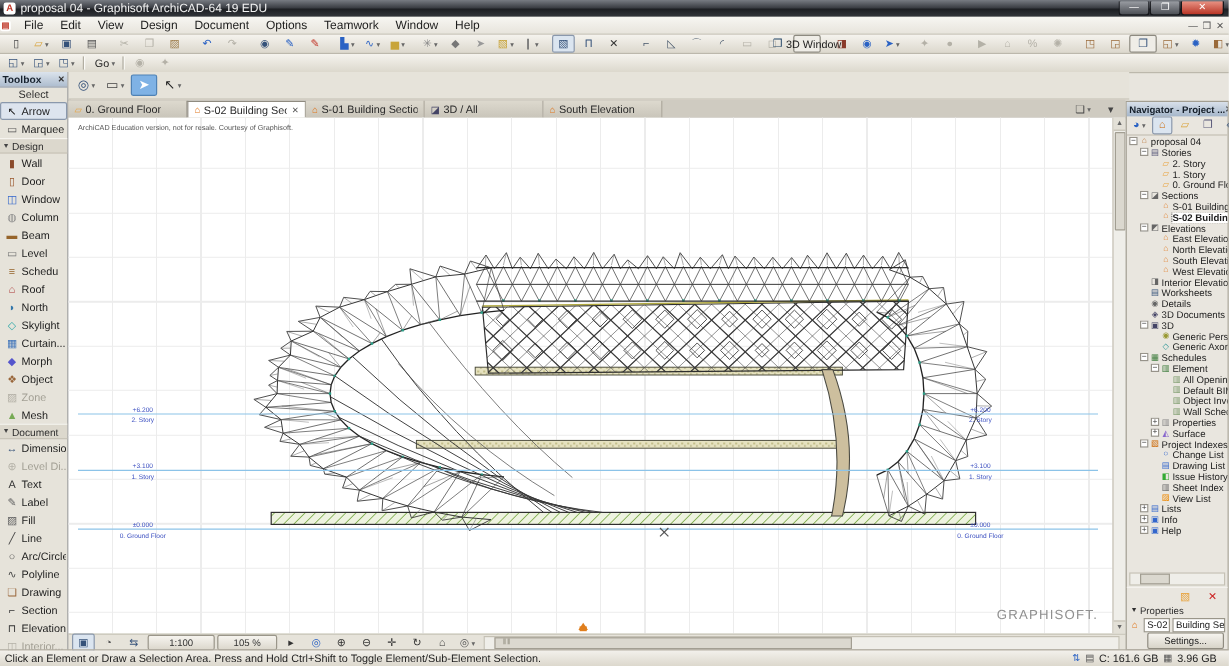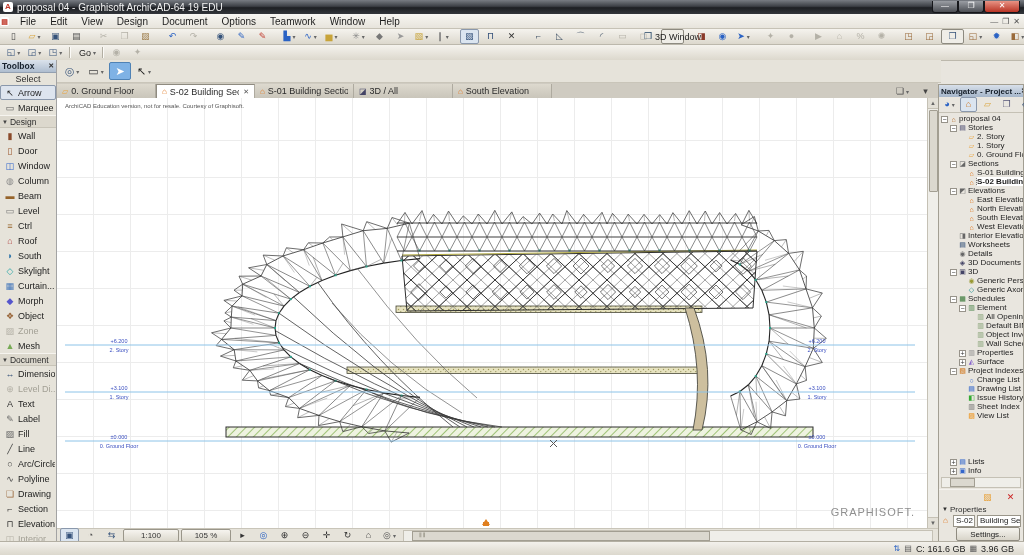--- a/index.html
+++ b/index.html
@@ -96,21 +96,21 @@
 
   
   #nav{position:absolute;left:938px;top:84px;width:86px;bottom:13px;background:#e9e6df;
     border:1px solid #a29e92;display:flex;flex-direction:column;box-sizing:border-box}
   #nav-title{height:12px;flex:none;background:linear-gradient(#d8e0ea,#a5b6ca);display:flex;align-items:center;
     font-size:8px;font-weight:bold;color:#141e29;padding:0 2px;white-space:nowrap;overflow:hidden}
   #nav-title .x{margin-left:auto;font-size:7px;color:#222;flex:none}
   #nav-tools{height:15px;flex:none;display:flex;align-items:center;border-bottom:1px solid #c5c1b5;padding:0 1px}
   #nav-tools .tbtn{height:13px;min-width:13px}
   #tree{flex:1;overflow:hidden;padding-top:1px}
-  .tnode{height:9px;display:flex;align-items:flex-end;white-space:nowrap;overflow:hidden;color:#1d1d1d}
+  .tnode{height:9px;display:flex;align-items:flex-start;white-space:nowrap;overflow:hidden;color:#1d1d1d}
   .texp{flex:none;width:7px;height:7px;box-sizing:border-box;border:1px solid #97938a;background:#fff;
     font-size:7px;line-height:5px;text-align:center;margin-right:1px;color:#333}
   .tic{flex:none;width:9px;font-size:7px;text-align:center;margin-right:1px}
   .tl{font-size:8px;white-space:nowrap}
   .tnode.sel .tl{font-weight:bold;background:#fff;outline:1px dotted #777}
   #nav-hscroll{height:9px;flex:none;margin:1px 2px;background:#efeee9;border:1px solid #c5c1b5;position:relative}
   #nav-hthumb{position:absolute;left:8px;top:0;height:7px;width:30%;background:#dbd8cf;border:1px solid #a29e92}
   #nav-btnrow{height:14px;flex:none;display:flex;align-items:center;justify-content:flex-end;padding:0 2px;gap:2px;
     border-top:1px solid #f4f2ee}
   #nav-btnrow .tbtn{height:12px}
@@ -390,29 +390,29 @@
       <div class="tbx-item">
         <span class="tbx-ic" style="color: rgb(150, 100, 42);">▬</span>
         <span class="tbx-l">Beam</span>
       </div>
       <div class="tbx-item">
         <span class="tbx-ic" style="color: rgb(119, 119, 119);">▭</span>
         <span class="tbx-l">Level</span>
       </div>
       <div class="tbx-item">
         <span class="tbx-ic" style="color: rgb(150, 100, 42);">≡</span>
-        <span class="tbx-l">Ctrl</span>
+        <span class="tbx-l">Schedu</span>
       </div>
       <div class="tbx-item">
         <span class="tbx-ic" style="color: rgb(170, 51, 51);">⌂</span>
         <span class="tbx-l">Roof</span>
       </div>
       <div class="tbx-item">
         <span class="tbx-ic" style="color: rgb(51, 119, 170);">◗</span>
-        <span class="tbx-l">South</span>
+        <span class="tbx-l">North</span>
       </div>
       <div class="tbx-item">
         <span class="tbx-ic" style="color: rgb(51, 170, 170);">◇</span>
         <span class="tbx-l">Skylight</span>
       </div>
       <div class="tbx-item">
         <span class="tbx-ic" style="color: rgb(68, 119, 187);">▦</span>
         <span class="tbx-l">Curtain...</span>
       </div>
       <div class="tbx-item">
@@ -1525,21 +1525,21 @@
       <div class="tnode" style="padding-left: 20px;">
         <span class="texp" style="visibility: hidden;">−</span>
         <span class="tic" style="color: rgb(102, 102, 102);">▥</span>
         <span class="tl">Sheet Index</span>
       </div>
       <div class="tnode" style="padding-left: 20px;">
         <span class="texp" style="visibility: hidden;">−</span>
         <span class="tic" style="color: rgb(238, 136, 0);">▨</span>
         <span class="tl">View List</span>
       </div>
-      <div class="tnode" style="padding-left: 11px; margin-top: 37px;">
+      <div class="tnode" style="padding-left: 11px;">
         <span class="texp">+</span>
         <span class="tic" style="color: rgb(51, 102, 204);">▤</span>
         <span class="tl">Lists</span>
       </div>
       <div class="tnode" style="padding-left: 11px;">
         <span class="texp">+</span>
         <span class="tic" style="color: rgb(51, 102, 204);">▣</span>
         <span class="tl">Info</span>
       </div>
       <div class="tnode" style="padding-left: 11px;">
@@ -1567,20 +1567,21 @@
     <span class="tic" style="color:#e07820;font-size:8px">⌂</span>
     <span class="fld" id="fld-id">S-02</span>
     <span class="fld" id="fld-name">Building Section</span>
   </div>
   <div id="nav-settings-row">
     <div id="settings-btn">Settings...</div>
   </div>
 </div>
 
 <div id="status">
+  <span>Click an Element or Draw a Selection Area. Press and Hold Ctrl+Shift to Toggle Element/Sub-Element Selection.</span>
   <span class="right">
     <span class="sic" style="color:#2a62c4">⇅</span>
     <span class="sic" style="color:#555">▤</span>
     <span>C: 161.6 GB</span>
     <span class="sic" style="color:#555">▦</span>
     <span>3.96 GB</span>
   </span>
 </div>
 
 </body></html>

